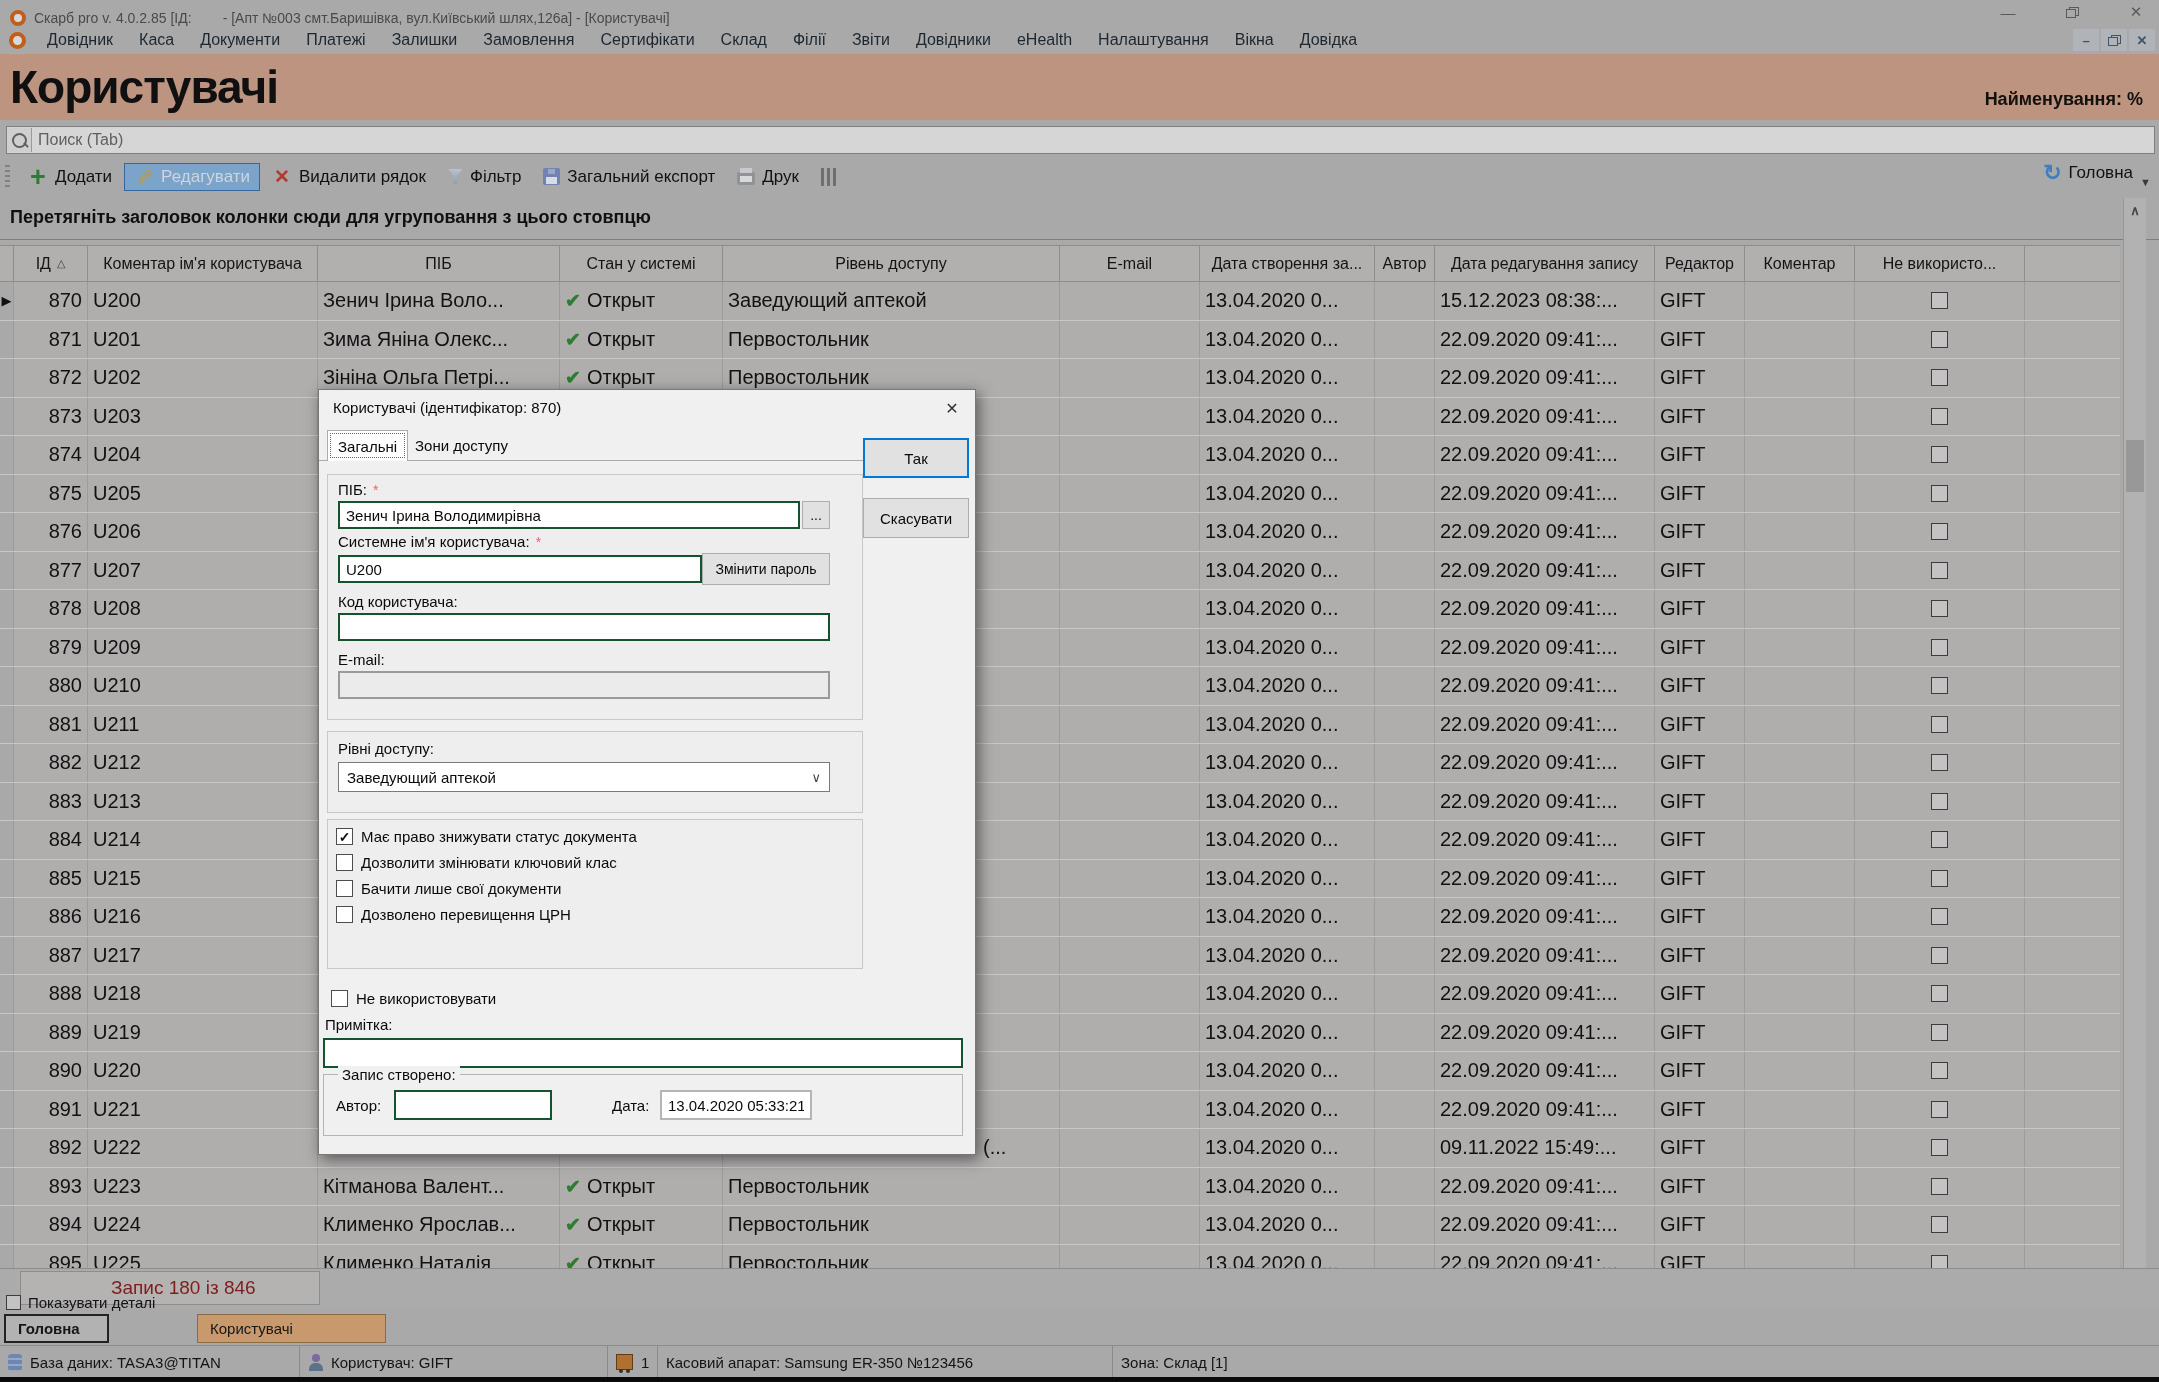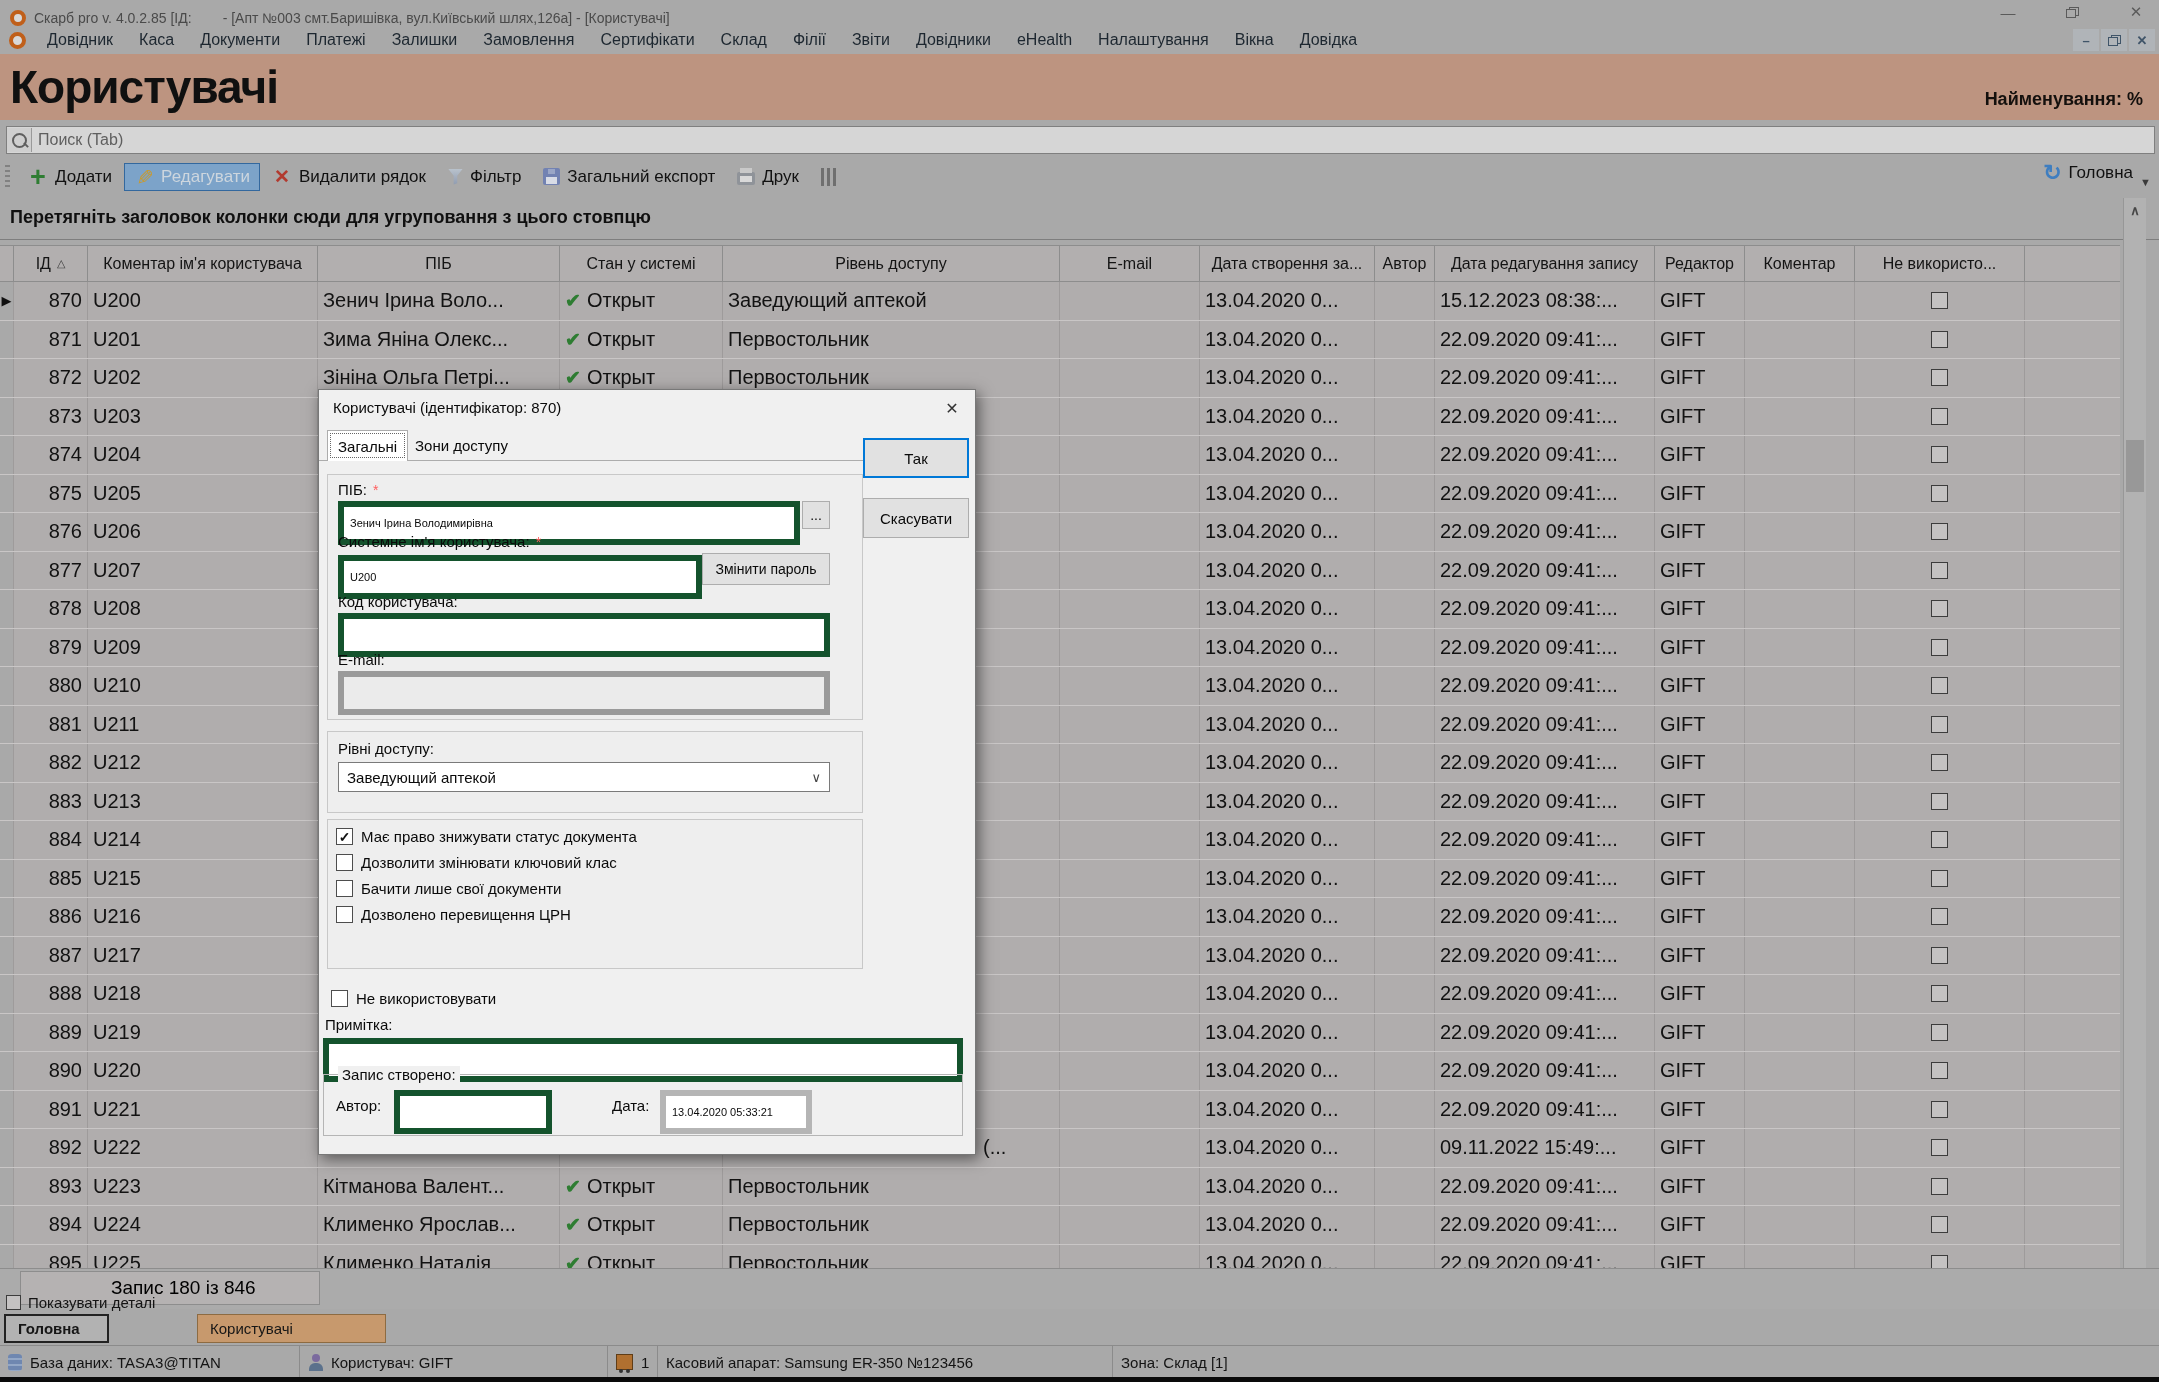--- a/index.html
+++ b/index.html
@@ -69,21 +69,21 @@
          white-space:nowrap;overflow:hidden;padding:0 5px;}
   .c-id{justify-content:flex-end;}
   .c-ind{padding:0;justify-content:center;font-size:13px;color:#101010;background:#a9a9a9;}
   .c-notused{justify-content:center;}
   .check-ic{color:#2e7d32;font-size:19px;font-weight:700;margin-right:6px;}
   .xbox{width:17px;height:17px;border:1.6px solid #3c3c3c;background:#c4c2c2;box-sizing:border-box;}
   .frag{padding-left:260px;}
   
   .gridfooter{position:absolute;left:0;top:1268px;width:2159px;height:40px;background:#ababab;border-top:1px solid #8d8d8d;}
   .recbox{position:absolute;left:20px;top:2px;width:300px;height:34px;border:1px solid #8d8d8d;background:#b5b2b2;
-          display:flex;align-items:center;padding-left:90px;box-sizing:border-box;font-size:19px;color:#000000;}
+          display:flex;align-items:center;padding-left:90px;box-sizing:border-box;font-size:19px;color:#7f1d1d;}
   .detailsrow{position:absolute;left:0;top:1290px;width:2159px;height:24px;display:flex;align-items:center;gap:7px;padding-left:6px;box-sizing:border-box;}
   .smallcb{width:15px;height:15px;border:1.4px solid #3c3c3c;background:#c4c2c2;box-sizing:border-box;}
   .detailsrow span{font-size:15px;color:#141414;}
   .wintabs{position:absolute;left:0;top:1314px;width:2159px;height:31px;}
   .wtab{position:absolute;top:0;height:29px;display:flex;align-items:center;padding:0 12px;font-size:15px;color:#161616;box-sizing:border-box;}
   .wtab.home{left:4px;width:105px;background:#b2b2b2;border:2px solid #222;font-weight:bold;}
   .wtab.cur{left:197px;width:189px;background:#c7996d;border:1px solid #8d6b42;}
   
   .statusbar{position:absolute;left:0;top:1345px;width:2159px;height:32px;background:#a9a9a9;border-top:1px solid #8b8b8b;display:flex;}
   .sbsec{display:flex;align-items:center;gap:8px;border-right:1px solid #8b8b8b;box-sizing:border-box;padding-left:8px;font-size:15px;color:#141414;white-space:nowrap;overflow:hidden;}
@@ -111,22 +111,22 @@
   .dbtn{position:absolute;left:544px;width:106px;height:40px;background:#e1e1e1;border:1px solid #adadad;
         display:flex;align-items:center;justify-content:center;font-size:15px;box-sizing:border-box;}
   .dbtn.default{top:48px;border:2px solid #0078d7;}
   .dbtn.cancel{top:108px;}
   .dpanel{position:absolute;left:8px;background:#eeeeee;border:1px solid #c8c8c8;box-sizing:border-box;}
   .p1{top:84px;width:536px;height:246px;}
   .p2{top:341px;width:536px;height:82px;}
   .p3{top:429px;width:536px;height:150px;}
   .dlabel{position:absolute;font-size:15px;color:#0a0a0a;white-space:nowrap;}
   .req{color:#ff5c5c;font-size:14px;margin-left:6px;}
-  .dinput{position:absolute;height:28px;background:#fff;border:6px solid #14532d;box-sizing:border-box;
-          font-family:"Liberation Sans",sans-serif;font-size:11px;padding:16px 6px;outline:none;color:#0a0a0a;}
+  .dinput{position:absolute;height:28px;background:#fff;border:2px solid #14532d;box-sizing:border-box;
+          font-family:"Liberation Sans",sans-serif;font-size:15px;padding:8px 6px;outline:none;color:#0a0a0a;}
   .dinput:disabled{background:#ebebeb;border-color:#9a9a9a;}
   .dots-btn{position:absolute;left:474px;top:26px;width:28px;height:28px;background:#e1e1e1;border:1px solid #adadad;box-sizing:border-box;
             display:flex;align-items:center;justify-content:center;font-size:14px;}
   .chpass-btn{position:absolute;left:374px;top:78px;width:128px;height:32px;background:#e1e1e1;border:1px solid #adadad;box-sizing:border-box;
             display:flex;align-items:center;justify-content:center;font-size:14px;}
   .dselect{position:absolute;left:10px;top:30px;width:492px;height:30px;background:#fff;border:1px solid #7a7a7a;box-sizing:border-box;
            display:flex;align-items:center;padding:0 8px;font-size:15px;justify-content:space-between;}
   .dselect .chev{color:#444;font-size:13px;}
   .cbrow{position:absolute;left:8px;display:flex;align-items:center;gap:8px;font-size:15px;white-space:nowrap;}
   .dcb{width:17px;height:17px;background:#fff;border:1.4px solid #4d4d4d;box-sizing:border-box;display:flex;align-items:center;justify-content:center;

